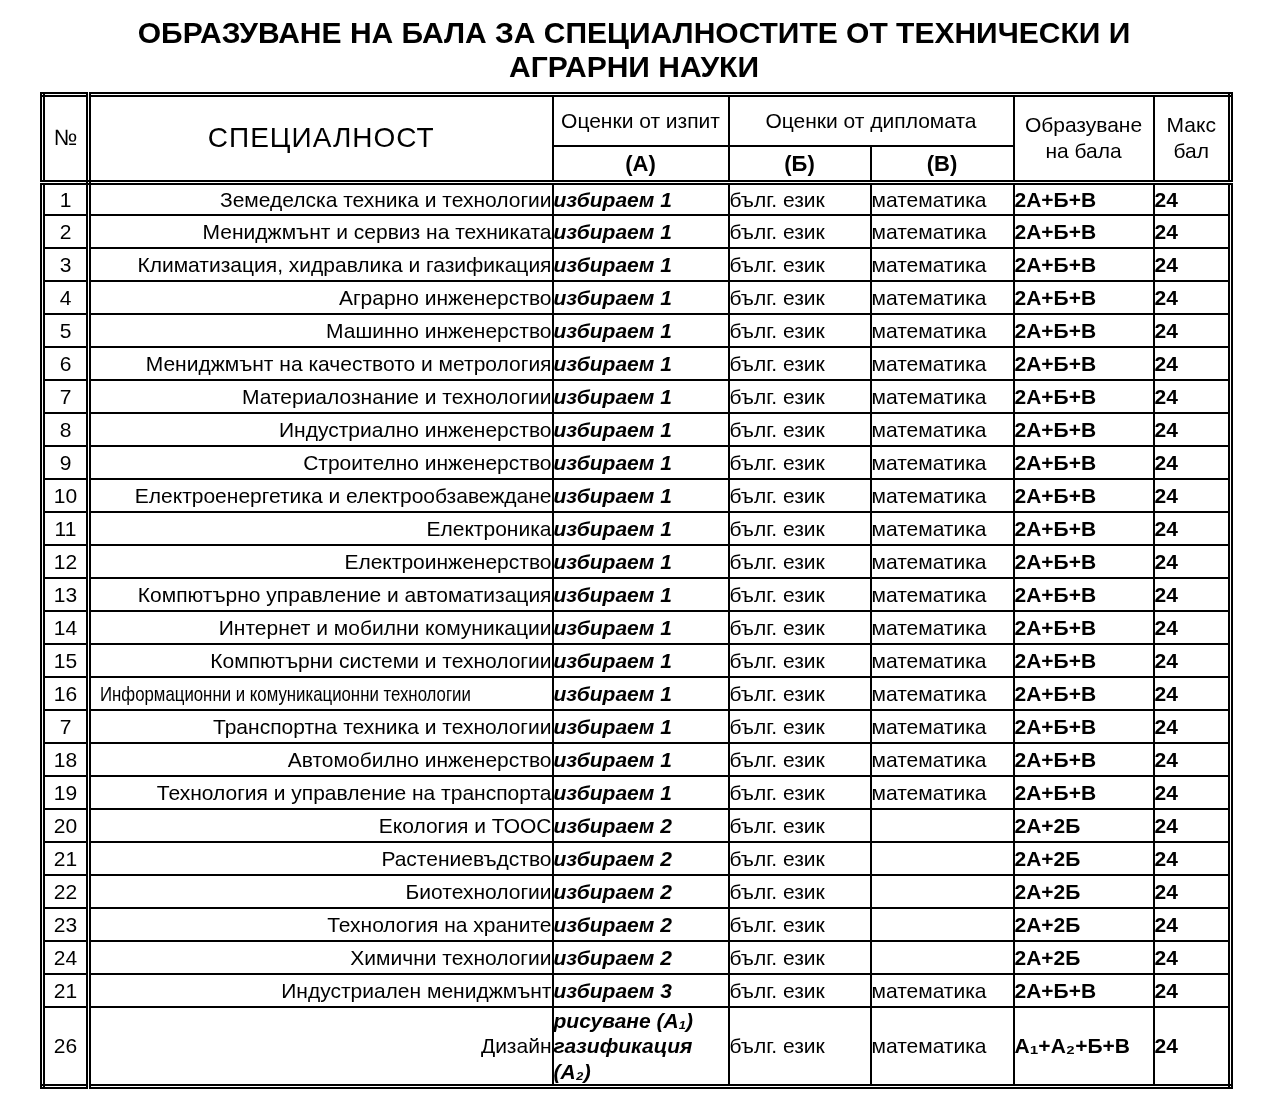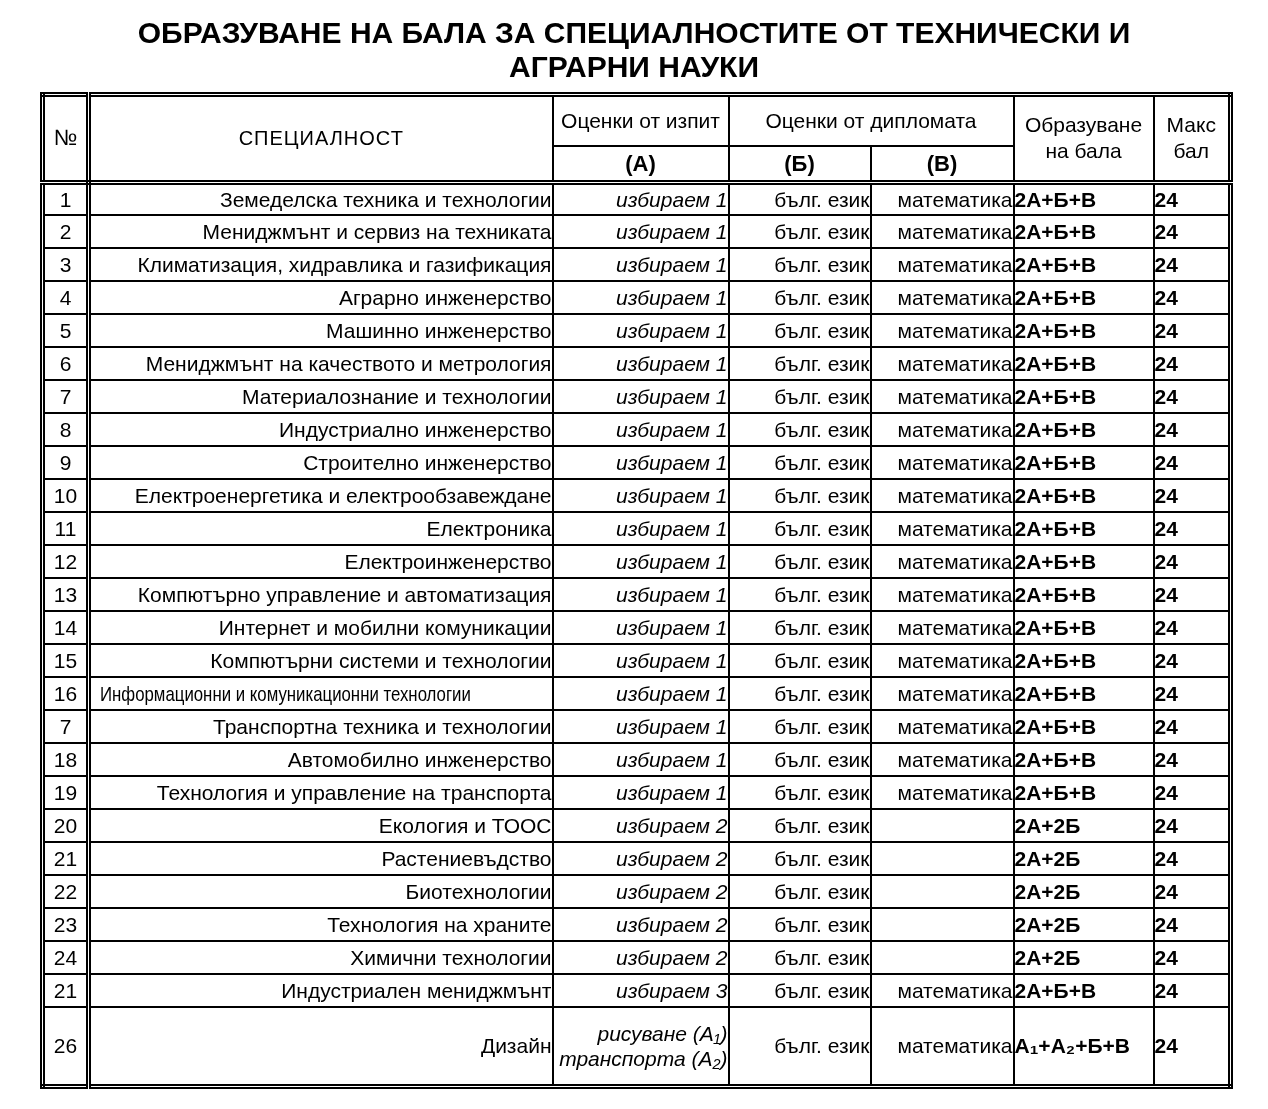--- a/index.html
+++ b/index.html
@@ -28,40 +28,40 @@
   }
   th, td { border: 2px solid #000; overflow: hidden; }
   thead th { font-weight: normal; text-align: center; vertical-align: middle; }
   thead tr.group-row { height: 52px; }
   thead tr.sub-row { height: 36px; }
   
   th.rspan, thead tr.sub-row th { border-bottom: 5px double #000; }
   
   .c-num, .cell-num { border-right: 5px double #000; }
   .c-num { font-size: 22px; }
-  .c-spec { font-size: 20px; letter-spacing: 1px; }
+  .c-spec { font-size: 28px; letter-spacing: 1px; }
   .h-group { font-size: 21px; }
   .h-sub { font-size: 22px; font-weight: bold; }
   .c-form, .c-max { font-size: 21px; line-height: 1.25; }
   tbody tr { height: 33px; }
   tbody tr.tall { height: 79px; }
   tbody td { font-size: 21px; vertical-align: middle; }
   .cell-num { text-align: center; }
   .cell-spec { text-align: right; padding-left: 9px; }
   .spec-text { display: inline-block; white-space: nowrap; }
   .spec-text.condensed { transform: scaleX(0.80); transform-origin: 0 50%; }
   .cell-exam {
-    text-align: right;
-    font-weight: normal;
+    text-align: left;
+    font-weight: bold;
     font-style: italic;
     white-space: pre-line;
     line-height: 1.2;
     margin-top: 36px;
   }
-  .cell-b, .cell-v { text-align: right; margin-top: 39px; }
+  .cell-b, .cell-v { text-align: left; margin-top: 39px; }
   .cell-formula, .cell-max { text-align: left; font-weight: bold; }
 </style>
 </head>
 <body>
 
 <div class="page">
   <h1 class="title">ОБРАЗУВАНЕ НА БАЛА ЗА СПЕЦИАЛНОСТИТЕ ОТ ТЕХНИЧЕСКИ И АГРАРНИ НАУКИ</h1>
 
   <table class="score-table">
     <colgroup>
@@ -311,21 +311,21 @@
     <td class="cell-exam">избираем 3</td>
     <td class="cell-b">бълг. език</td>
     <td class="cell-v">математика</td>
     <td class="cell-formula">2А+Б+В</td>
     <td class="cell-max">24</td>
   </tr>
         <tr class="data-row tall">
     <td class="cell-num">26</td>
     <td class="cell-spec"><span class="spec-text">Дизайн</span></td>
     <td class="cell-exam">рисуване (А₁)
-транспорта (А₂)</td>
+газификация (А₂)</td>
     <td class="cell-b">бълг. език</td>
     <td class="cell-v">математика</td>
     <td class="cell-formula">А₁+А₂+Б+В</td>
     <td class="cell-max">24</td>
   </tr>
       </tbody>
   </table>
 </div>
 
 </body></html>

